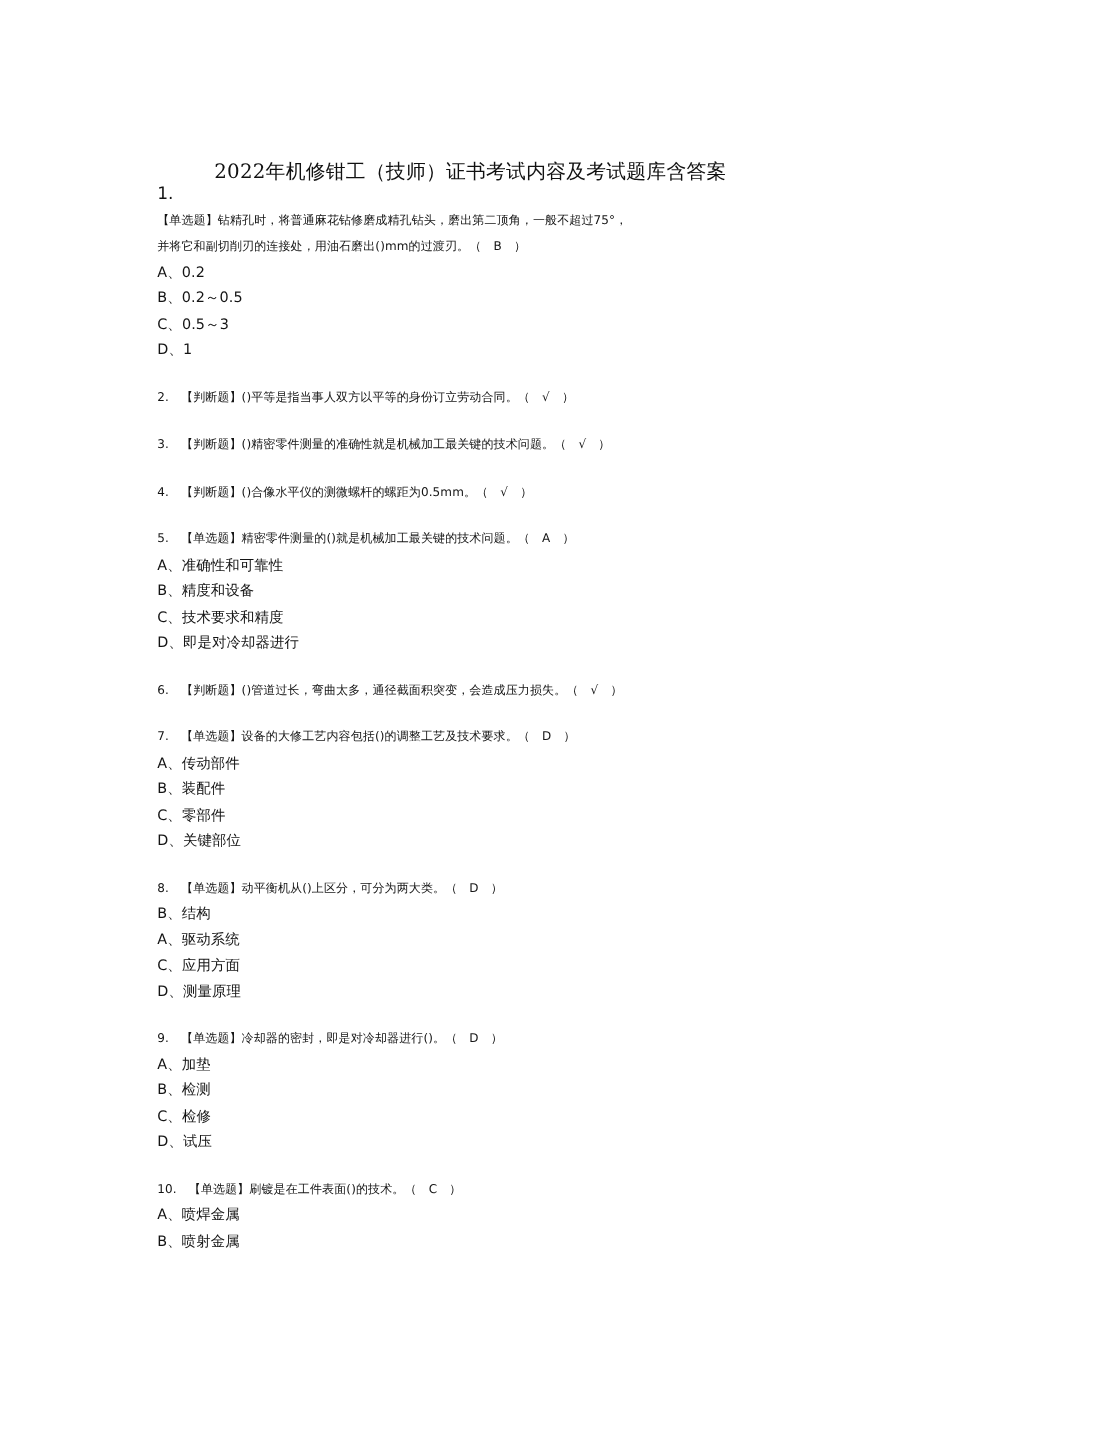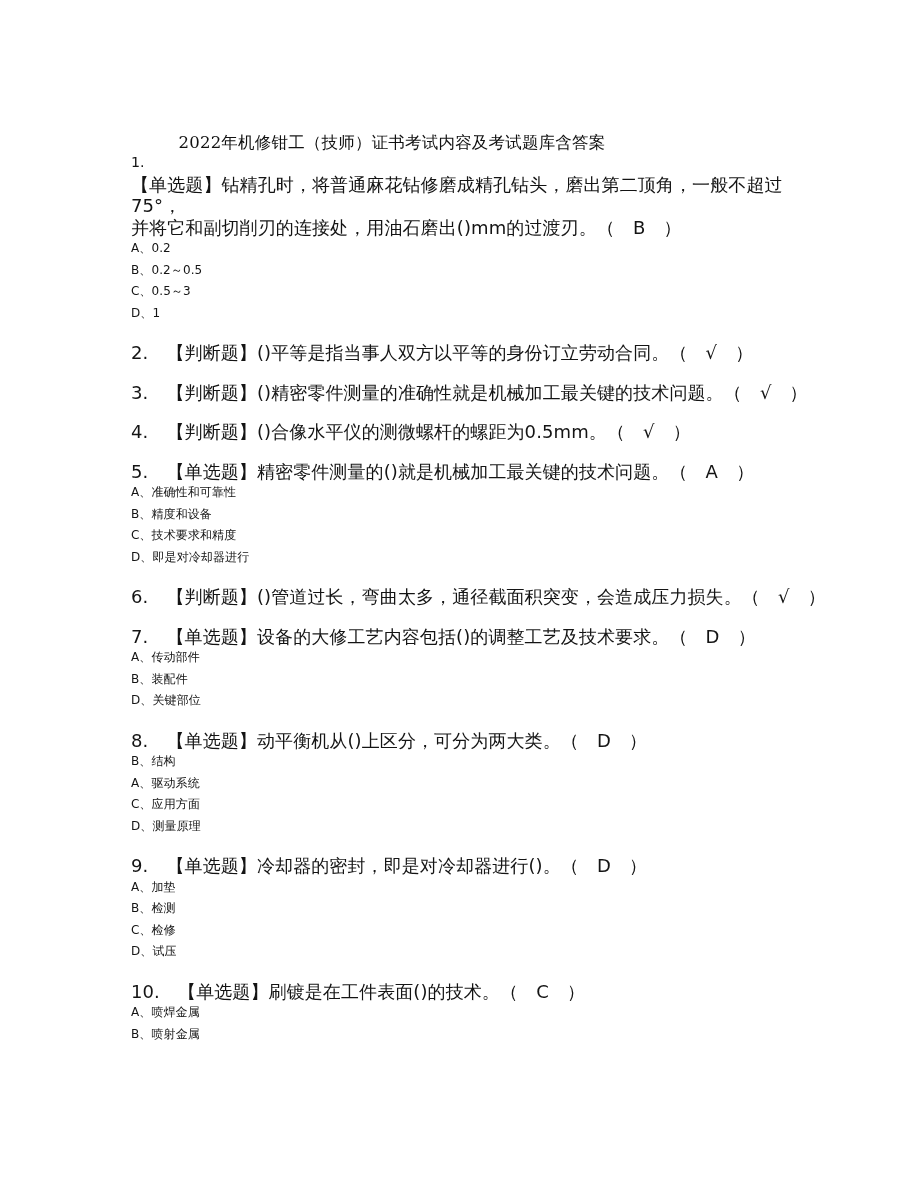--- a/index.html
+++ b/index.html
@@ -39,21 +39,21 @@
   .content {
     position: absolute;
     left: 131px;
     top: 152px;
     width: 700px;
   }
   .qblock {
     margin-bottom: 18px;
   }
   .qline {
-    font-size: 18px;
+    font-size: 10px;
     line-height: 21.5px;
     color: #141414;
     white-space: pre-wrap;
     letter-spacing: 0.1px;
   }
   .qnum-line {
     font-size: 14.2px;
     line-height: 21.5px;
     color: #141414;
   }
@@ -104,20 +104,21 @@
     </div>
 
     <div class="qblock">
       <div class="qline">6.　【判断题】()管道过长，弯曲太多，通径截面积突变，会造成压力损失。（　√　）</div>
     </div>
 
     <div class="qblock">
       <div class="qline">7.　【单选题】设备的大修工艺内容包括()的调整工艺及技术要求。（　D　）</div>
       <div class="opt">A、传动部件</div>
       <div class="opt">B、装配件</div>
+      <div class="opt">C、零部件</div>
       <div class="opt">D、关键部位</div>
     </div>
 
     <div class="qblock">
       <div class="qline">8.　【单选题】动平衡机从()上区分，可分为两大类。（　D　）</div>
       <div class="opt">B、结构</div>
       <div class="opt">A、驱动系统</div>
       <div class="opt">C、应用方面</div>
       <div class="opt">D、测量原理</div>
     </div>

